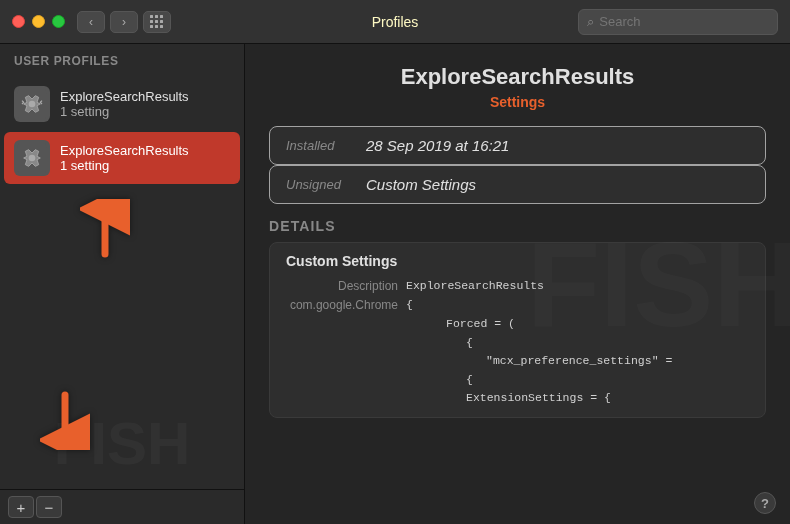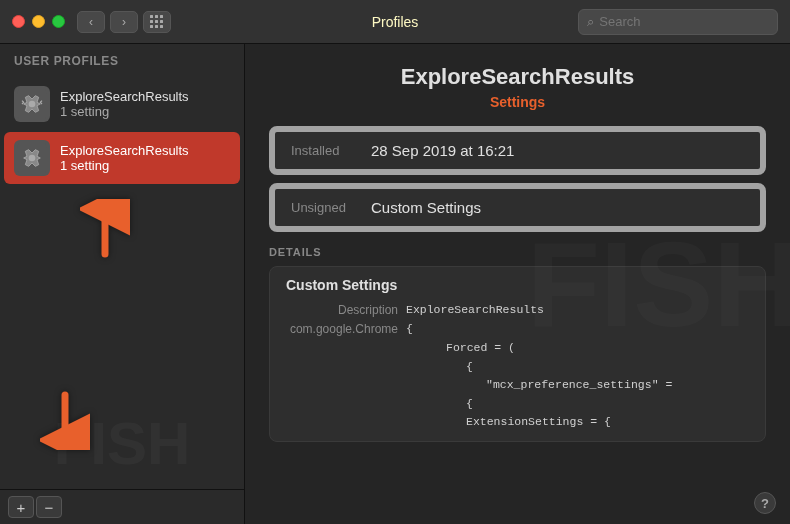--- a/index.html
+++ b/index.html
@@ -307,38 +307,38 @@
       text-align: center;
       margin-bottom: 16px;
     }
 
     .info-row {
       background: #2e2e2e;
       border-radius: 8px;
       padding: 10px 16px;
       display: flex;
       align-items: center;
-      margin-bottom: 8px;
-      border: 6px solid #a3a3a3;
+      border: 1px solid #a3a3a3;
+      font-style: italic;
     }
 
     .info-label {
       font-size: 13px;
       color: #888;
       min-width: 80px;
     }
 
     .info-value {
       font-size: 15px;
       color: #e0e0e0;
       font-weight: 500;
     }
 
     .details-section-header {
-      font-size: 11px;
+      font-size: 14px;
       font-weight: 700;
       color: #888;
       letter-spacing: 0.08em;
       text-transform: uppercase;
       margin: 14px 0 8px;
     }
 
     .custom-settings-box {
       background: #2e2e2e;
       border: 1px solid #3a3a3a;

